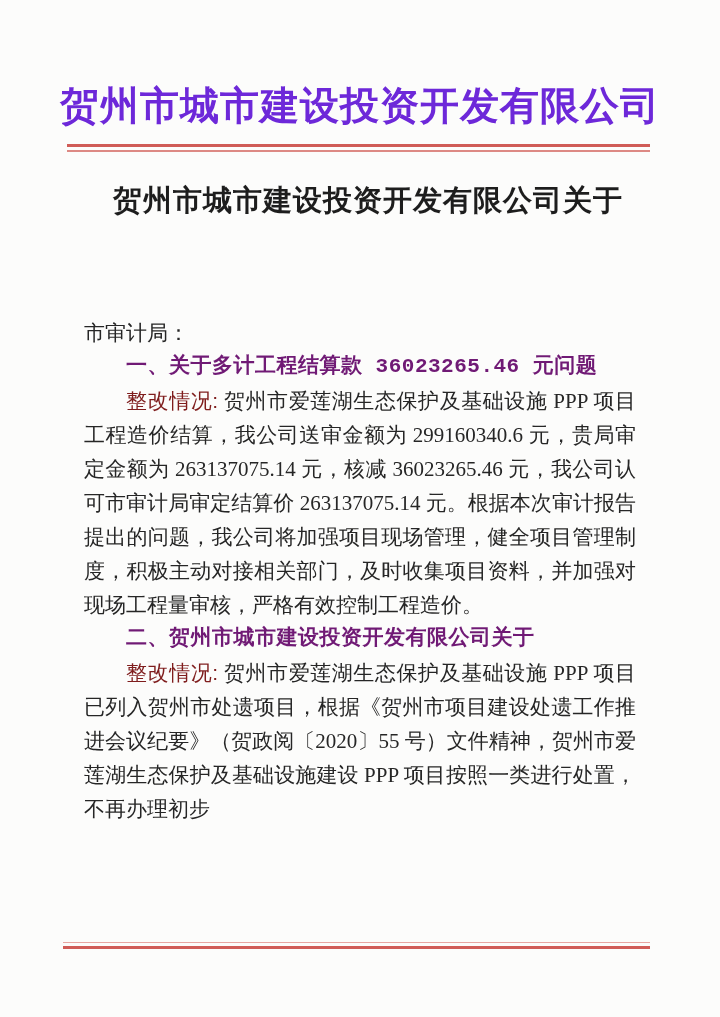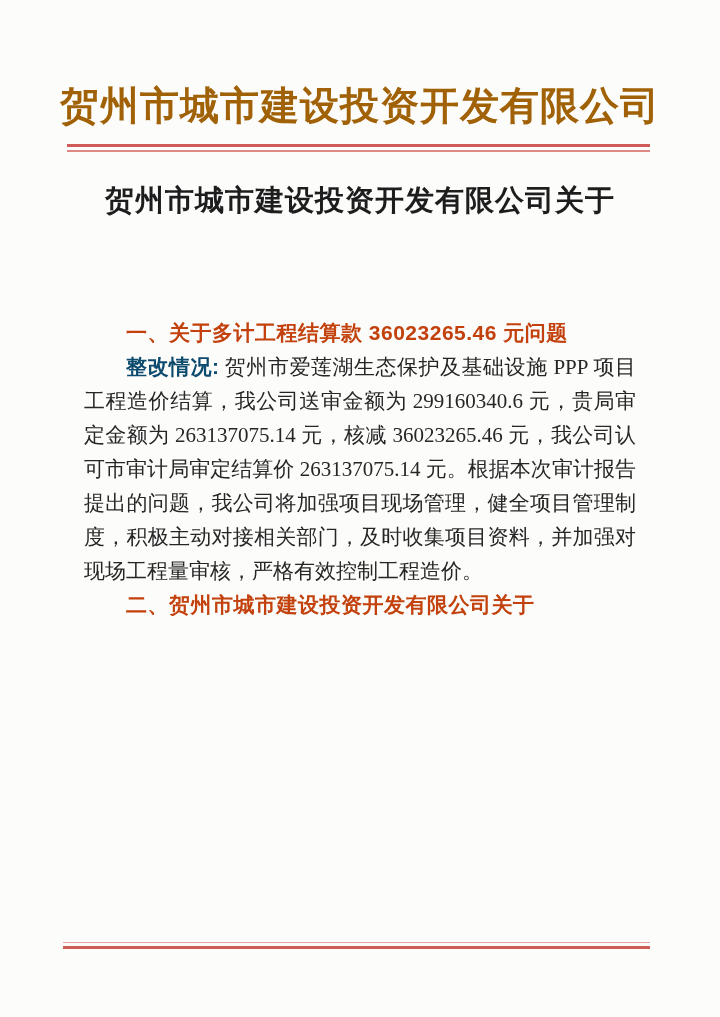--- a/index.html
+++ b/index.html
@@ -20,38 +20,38 @@
   .letterhead {
     position: absolute;
     top: 80px;
     left: 0;
     width: 720px;
     text-align: center;
     font-size: 39px;
     line-height: 52px;
     font-weight: 700;
     letter-spacing: 1px;
-    color: #a16207;
+    color: #6d28d9;
     white-space: nowrap;
   }
   
   .head-rule {
     position: absolute;
     top: 144px;
     left: 67px;
     width: 583px;
     height: 3px;
     border-top: 3px solid #d05c57;
     border-bottom: 2px solid #dd8984;
   }
   
   .title {
     position: absolute;
     top: 183px;
-    left: 40px;
+    left: 48px;
     width: 640px;
     text-align: center;
     font-size: 29px;
     line-height: 35px;
     font-weight: 700;
     color: #1d1d1d;
     letter-spacing: 1px;
   }
   
   .body-text {
@@ -69,29 +69,29 @@
     padding: 0;
   }
   .salutation {
     text-indent: 0;
   }
   .para {
     text-indent: 2em;
   }
   .heading {
     text-indent: 2em;
-    font-family: Liberation Sans, sans-serif;
+    font-family: Liberation Mono, monospace;
     font-weight: 700;
-    color: #c2410c;
+    color: #701a75;
     letter-spacing: 0.5px;
   }
   .lead {
     font-family: "Liberation Sans", "DejaVu Sans", sans-serif;
-    font-weight: 700;
-    color: #0c4a6e;
+    font-weight: 400;
+    color: #7f1d1d;
   }
   
   .foot-rule {
     position: absolute;
     top: 942px;
     left: 63px;
     width: 587px;
     height: 3px;
     border-top: 1px solid #e7a6a1;
     border-bottom: 3px solid #d05c57;
@@ -105,26 +105,28 @@
   <div class="letterhead">贺州市城市建设投资开发有限公司</div>
 
   <div class="head-rule"></div>
 
   <div class="title">
     <div>贺州市城市建设投资开发有限公司关于</div>
   </div>
 
   <div class="body-text">
 
+    <p class="salutation">市审计局：</p>
 
 
     <p class="heading">一、关于多计工程结算款 36023265.46 元问题</p>
 
     <p class="para"><span class="lead">整改情况:</span><span> 贺州市爱莲湖生态保护及基础设施 PPP 项目工程造价结算，我公司送审金额为 299160340.6 元，贵局审定金额为 263137075.14 元，核减 36023265.46 元，我公司认可市审计局审定结算价 263137075.14 元。根据本次审计报告提出的问题，我公司将加强项目现场管理，健全项目管理制度，积极主动对接相关部门，及时收集项目资料，并加强对现场工程量审核，严格有效控制工程造价。</span></p>
 
     <p class="heading">二、贺州市城市建设投资开发有限公司关于</p>
 
+    <p class="para"><span class="lead">整改情况:</span><span> 贺州市爱莲湖生态保护及基础设施 PPP 项目已列入贺州市处遗项目，根据《贺州市项目建设处遗工作推进会议纪要》（贺政阅〔2020〕55 号）文件精神，贺州市爱莲湖生态保护及基础设施建设 PPP 项目按照一类进行处置，不再办理初步</span></p>
 
   </div>
 
   <div class="foot-rule"></div>
 
 </div>
 
 </body></html>

